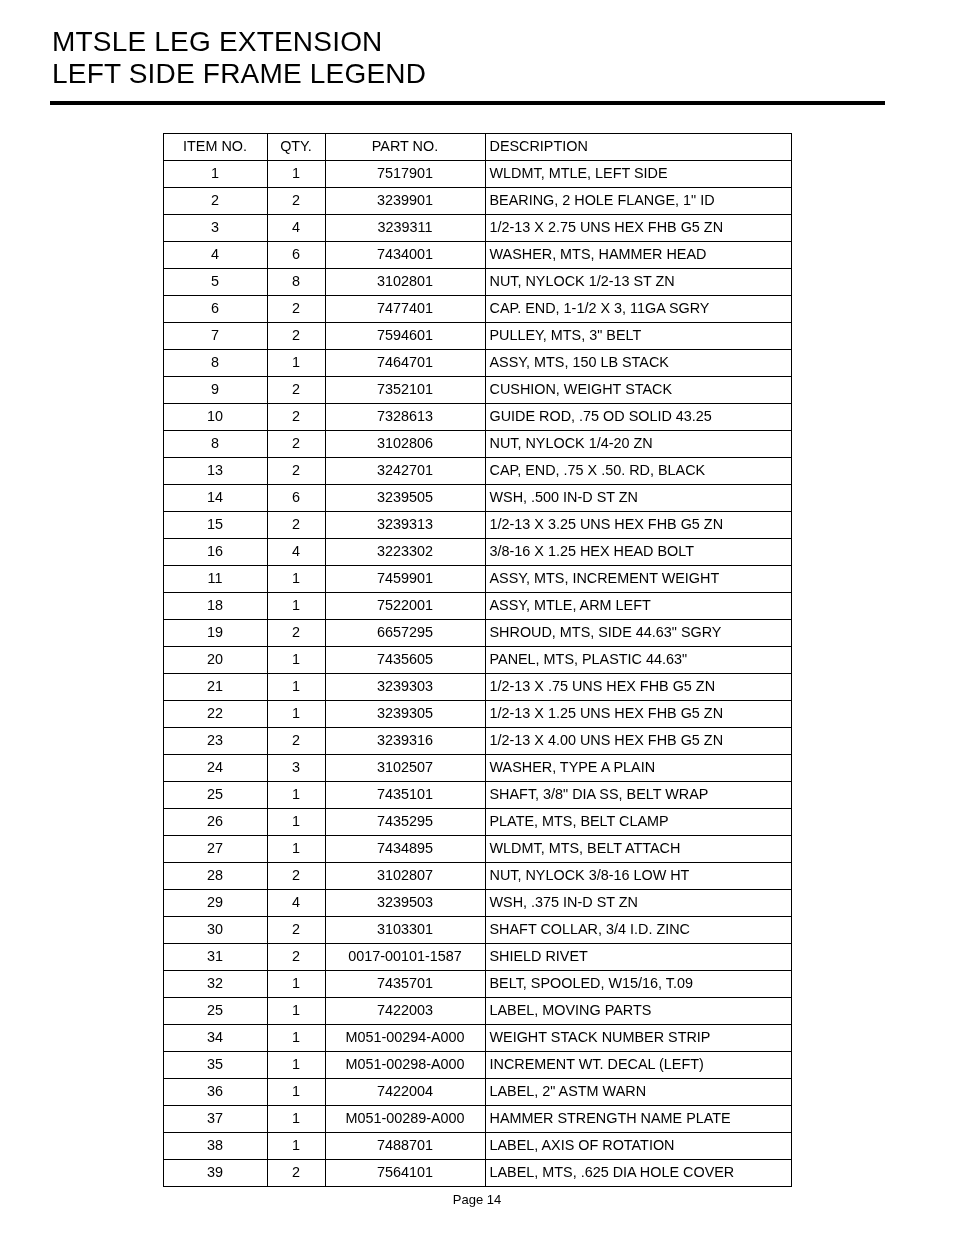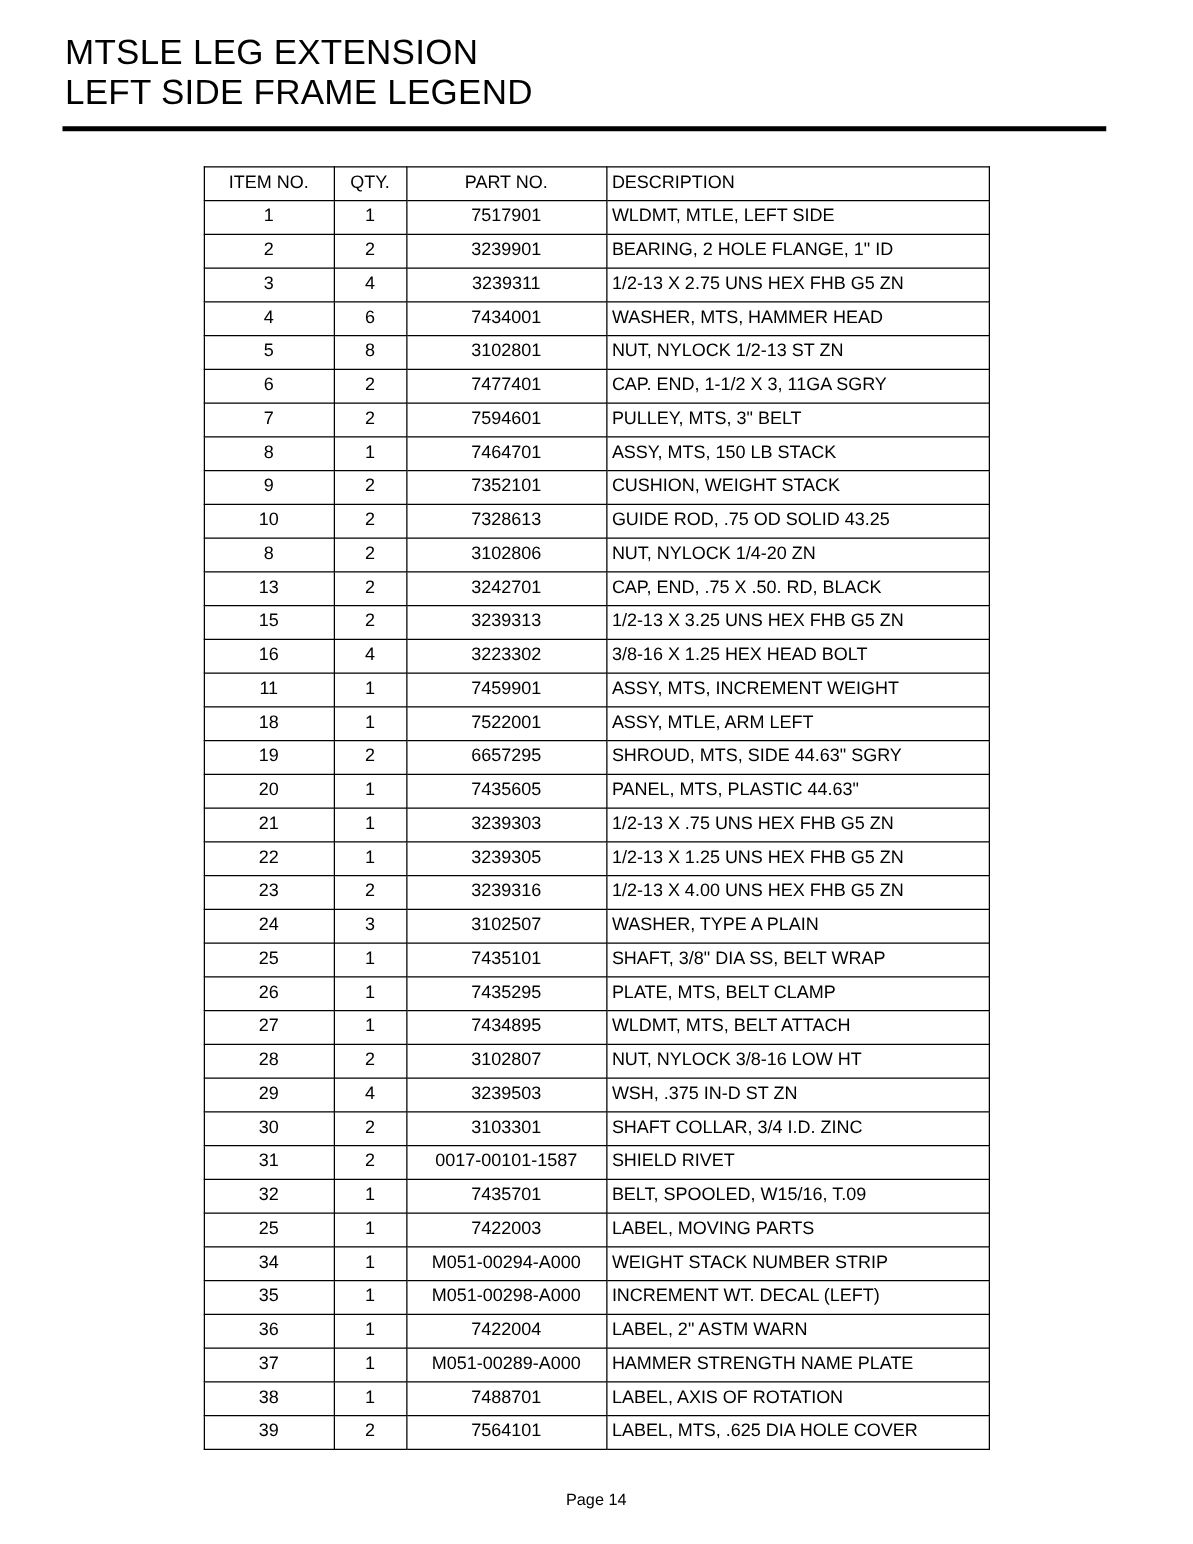--- a/index.html
+++ b/index.html
@@ -170,20 +170,26 @@
             <td class="t-part">3102806</td>
             <td class="t-desc">NUT, NYLOCK 1/4-20 ZN</td>
           </tr>
           <tr>
             <td class="t-item">13</td>
             <td class="t-qty">2</td>
             <td class="t-part">3242701</td>
             <td class="t-desc">CAP, END, .75 X .50. RD, BLACK</td>
           </tr>
           <tr>
+            <td class="t-item">14</td>
+            <td class="t-qty">6</td>
+            <td class="t-part">3239505</td>
+            <td class="t-desc">WSH,  .500 IN-D ST ZN</td>
+          </tr>
+          <tr>
             <td class="t-item">15</td>
             <td class="t-qty">2</td>
             <td class="t-part">3239313</td>
             <td class="t-desc">1/2-13 X 3.25 UNS HEX FHB G5 ZN</td>
           </tr>
           <tr>
             <td class="t-item">16</td>
             <td class="t-qty">4</td>
             <td class="t-part">3223302</td>
             <td class="t-desc">3/8-16 X 1.25 HEX HEAD BOLT</td>

